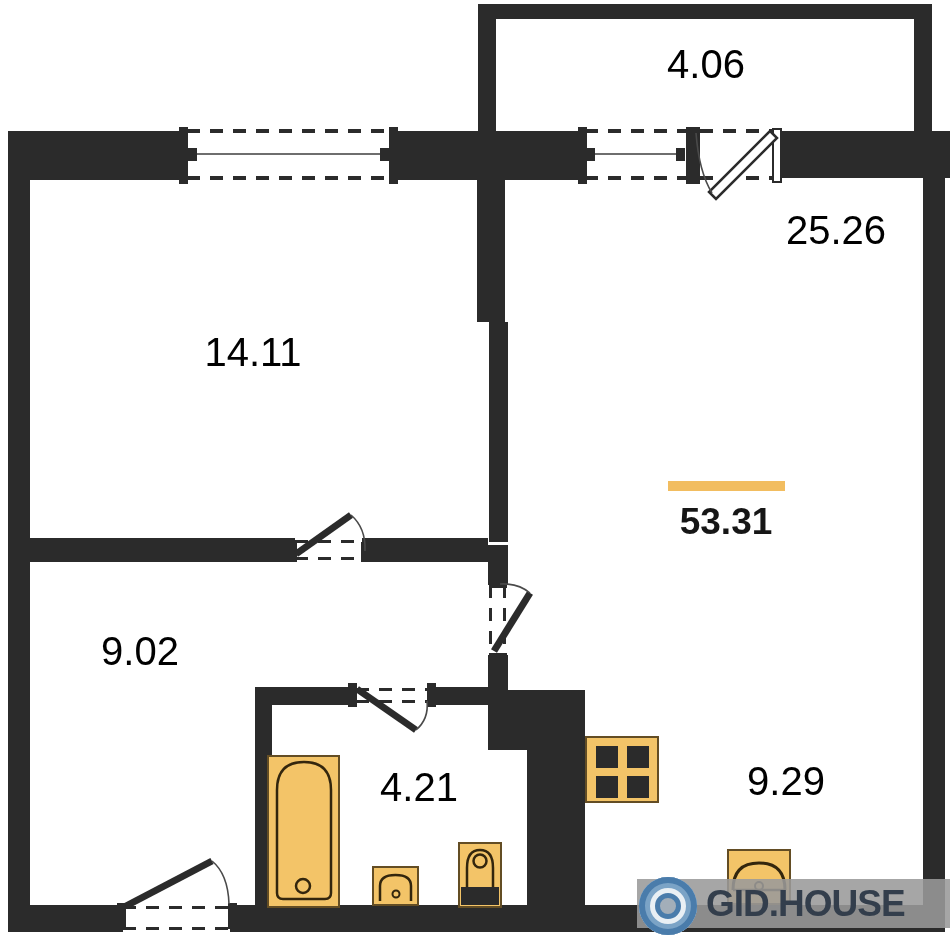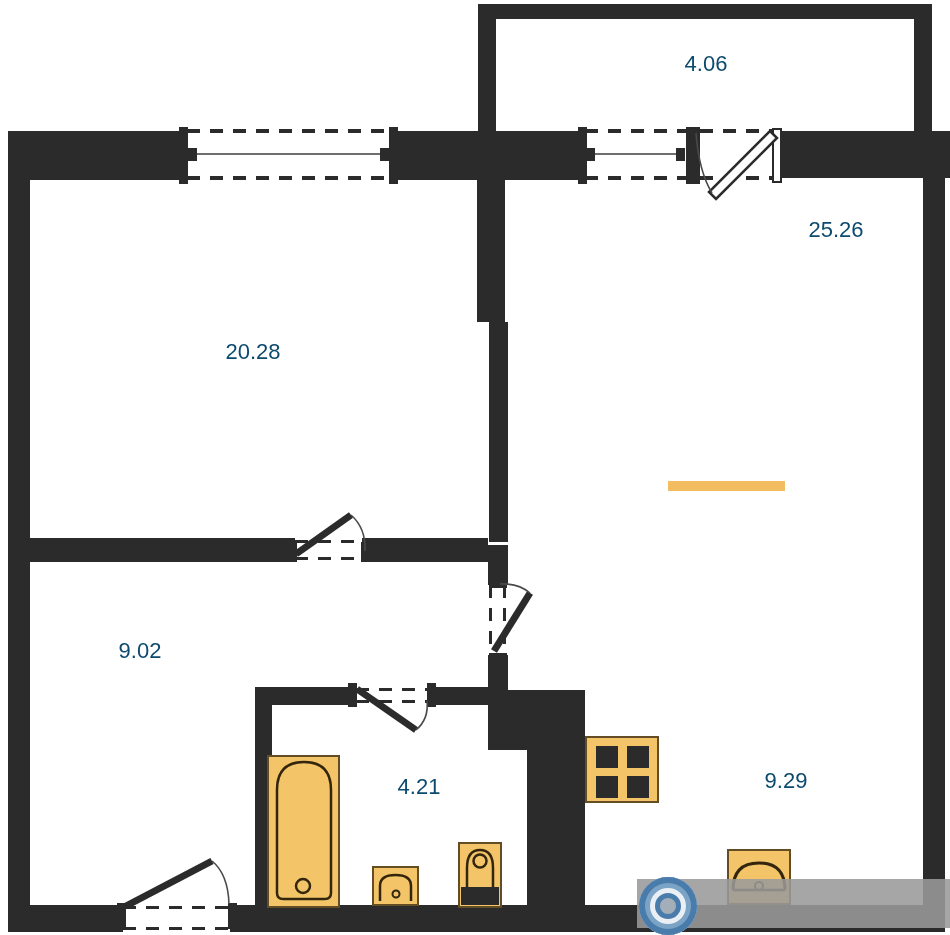--- a/index.html
+++ b/index.html
@@ -19,21 +19,21 @@
           background-image:repeating-linear-gradient(90deg,var(--wall) 0 13px,transparent 13px 23px);}
   .dash-v{position:absolute;width:4px;
           background-image:repeating-linear-gradient(180deg,var(--wall) 0 13px,transparent 13px 23px);}
   .pane{position:absolute;height:2px;background:#6e6e6e;}
   .tab{position:absolute;background:var(--wall);}
   .fixture{position:absolute;background:var(--fixture-fill);
            border:2px solid rgba(51,38,13,0.75);box-sizing:border-box;}
   .burner{position:absolute;background:var(--wall);width:22px;height:22px;}
   .overlay{position:absolute;left:0;top:0;pointer-events:none;}
   .room-label{position:absolute;transform:translate(-50%,-50%);
-              font-size:22px;color:#0c4a6e;white-space:nowrap;}
+              font-size:40px;color:#000000;white-space:nowrap;}
   .total-label{position:absolute;transform:translate(-50%,-50%);
                font-size:37px;font-weight:bold;color:#161616;white-space:nowrap;}
   .accent-bar{position:absolute;background:var(--area-accent-bar);}
   .wm-band{position:absolute;left:637px;top:879px;width:313px;height:49px;
            background:var(--watermark-band);opacity:0.88;}
   .wm-text{position:absolute;left:706px;top:883px;font-size:37px;font-weight:bold;
            letter-spacing:-1px;color:var(--watermark-text);}
   .wm-logo{position:absolute;left:639px;top:877px;width:58px;height:58px;border-radius:50%;
            background:#a3aeb9;
            box-shadow:inset 0 0 0 6px var(--logo-blue),
@@ -161,23 +161,25 @@
 
     <g>
       <path d="M 733 890 Q 733 863 759 863 Q 785 863 785 890" fill="none" style="stroke:var(--fixture-outline)" stroke-width="3"></path>
       <line x1="733" y1="890" x2="785" y2="890" style="stroke:var(--fixture-outline)" stroke-width="2.5"></line>
       <circle cx="759" cy="886" r="4" fill="none" style="stroke:var(--fixture-outline)" stroke-width="2"></circle>
     </g>
   </svg>
 
   <div class="room-label" style="left:706px;top:64px;">4.06</div>
   <div class="room-label" style="left:836px;top:230px;">25.26</div>
-  <div class="room-label" style="left:253px;top:352px;">20.28</div>
+  <div class="room-label" style="left:253px;top:352px;">14.11</div>
   <div class="room-label" style="left:140px;top:651px;">9.02</div>
   <div class="room-label" style="left:419px;top:787px;">4.21</div>
   <div class="room-label" style="left:786px;top:781px;">9.29</div>
 
   <div class="accent-bar" style="left:668px;top:481px;width:117px;height:10px;"></div>
+  <div class="total-label" style="left:726px;top:522px;">53.31</div>
 
   <div class="wm-band"></div>
   <div class="wm-logo"></div>
+  <div class="wm-text">GID.HOUSE</div>
 
 </div>
 
 </body></html>

